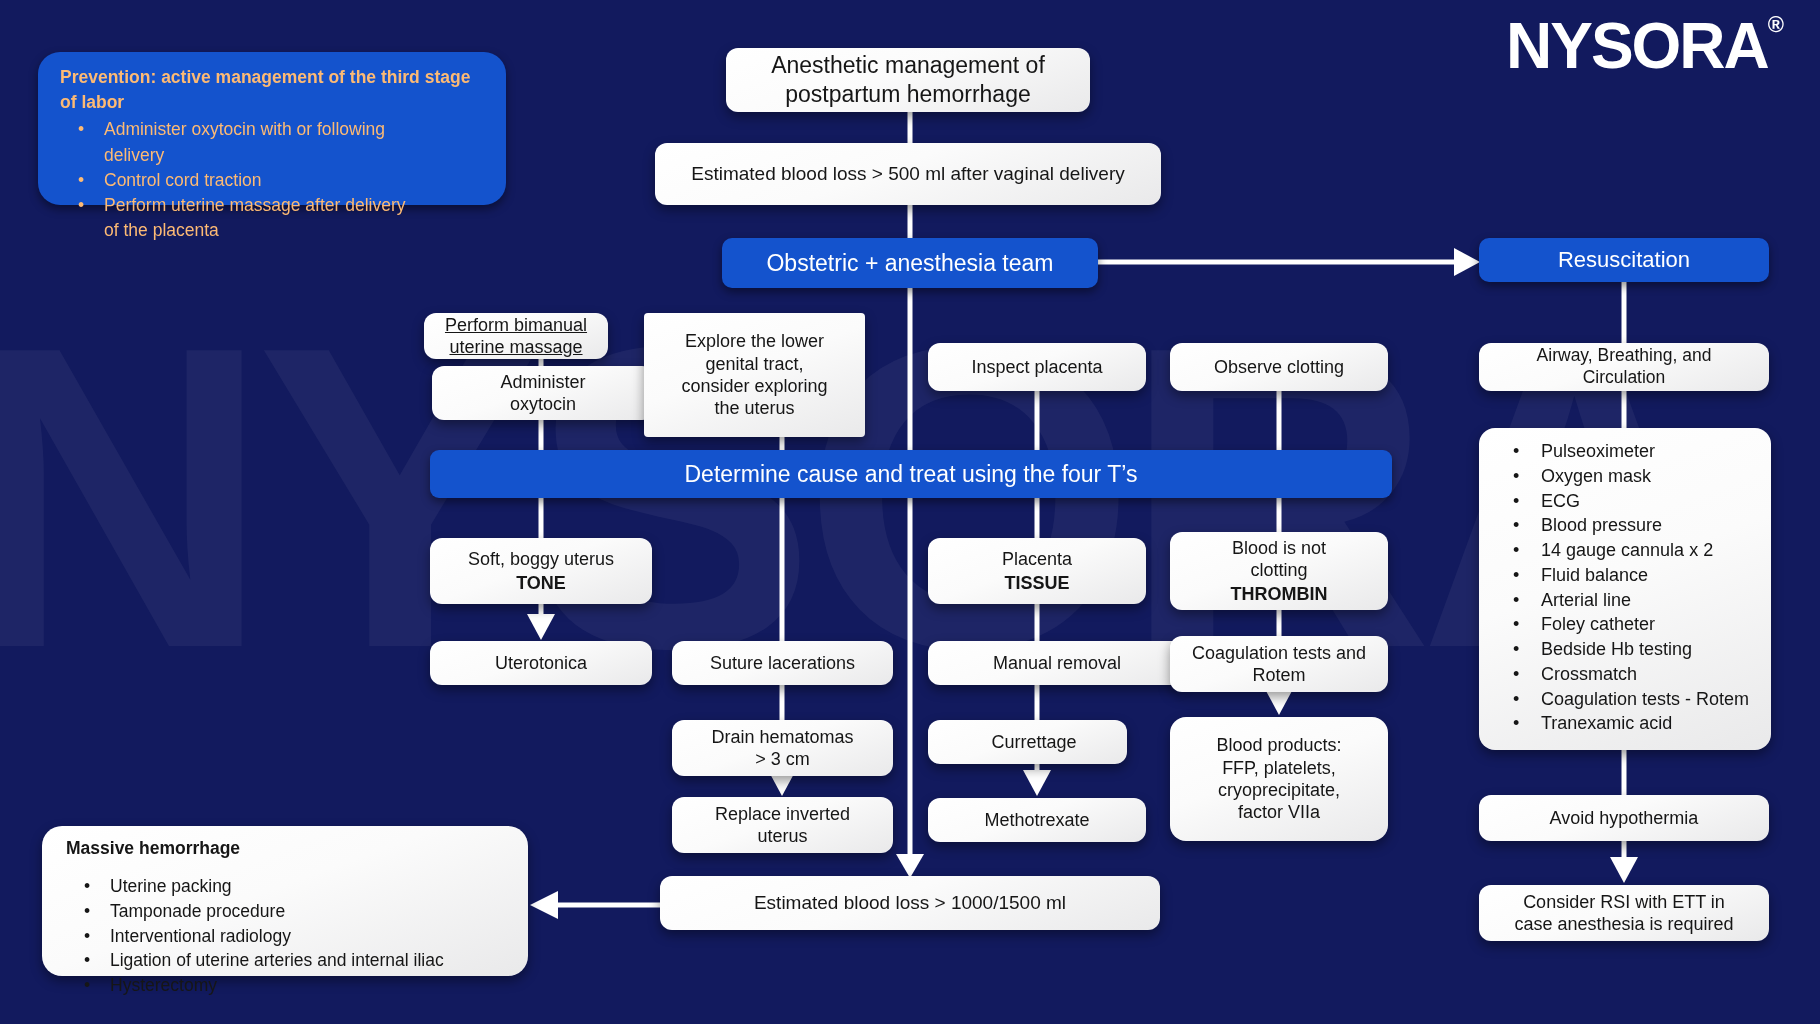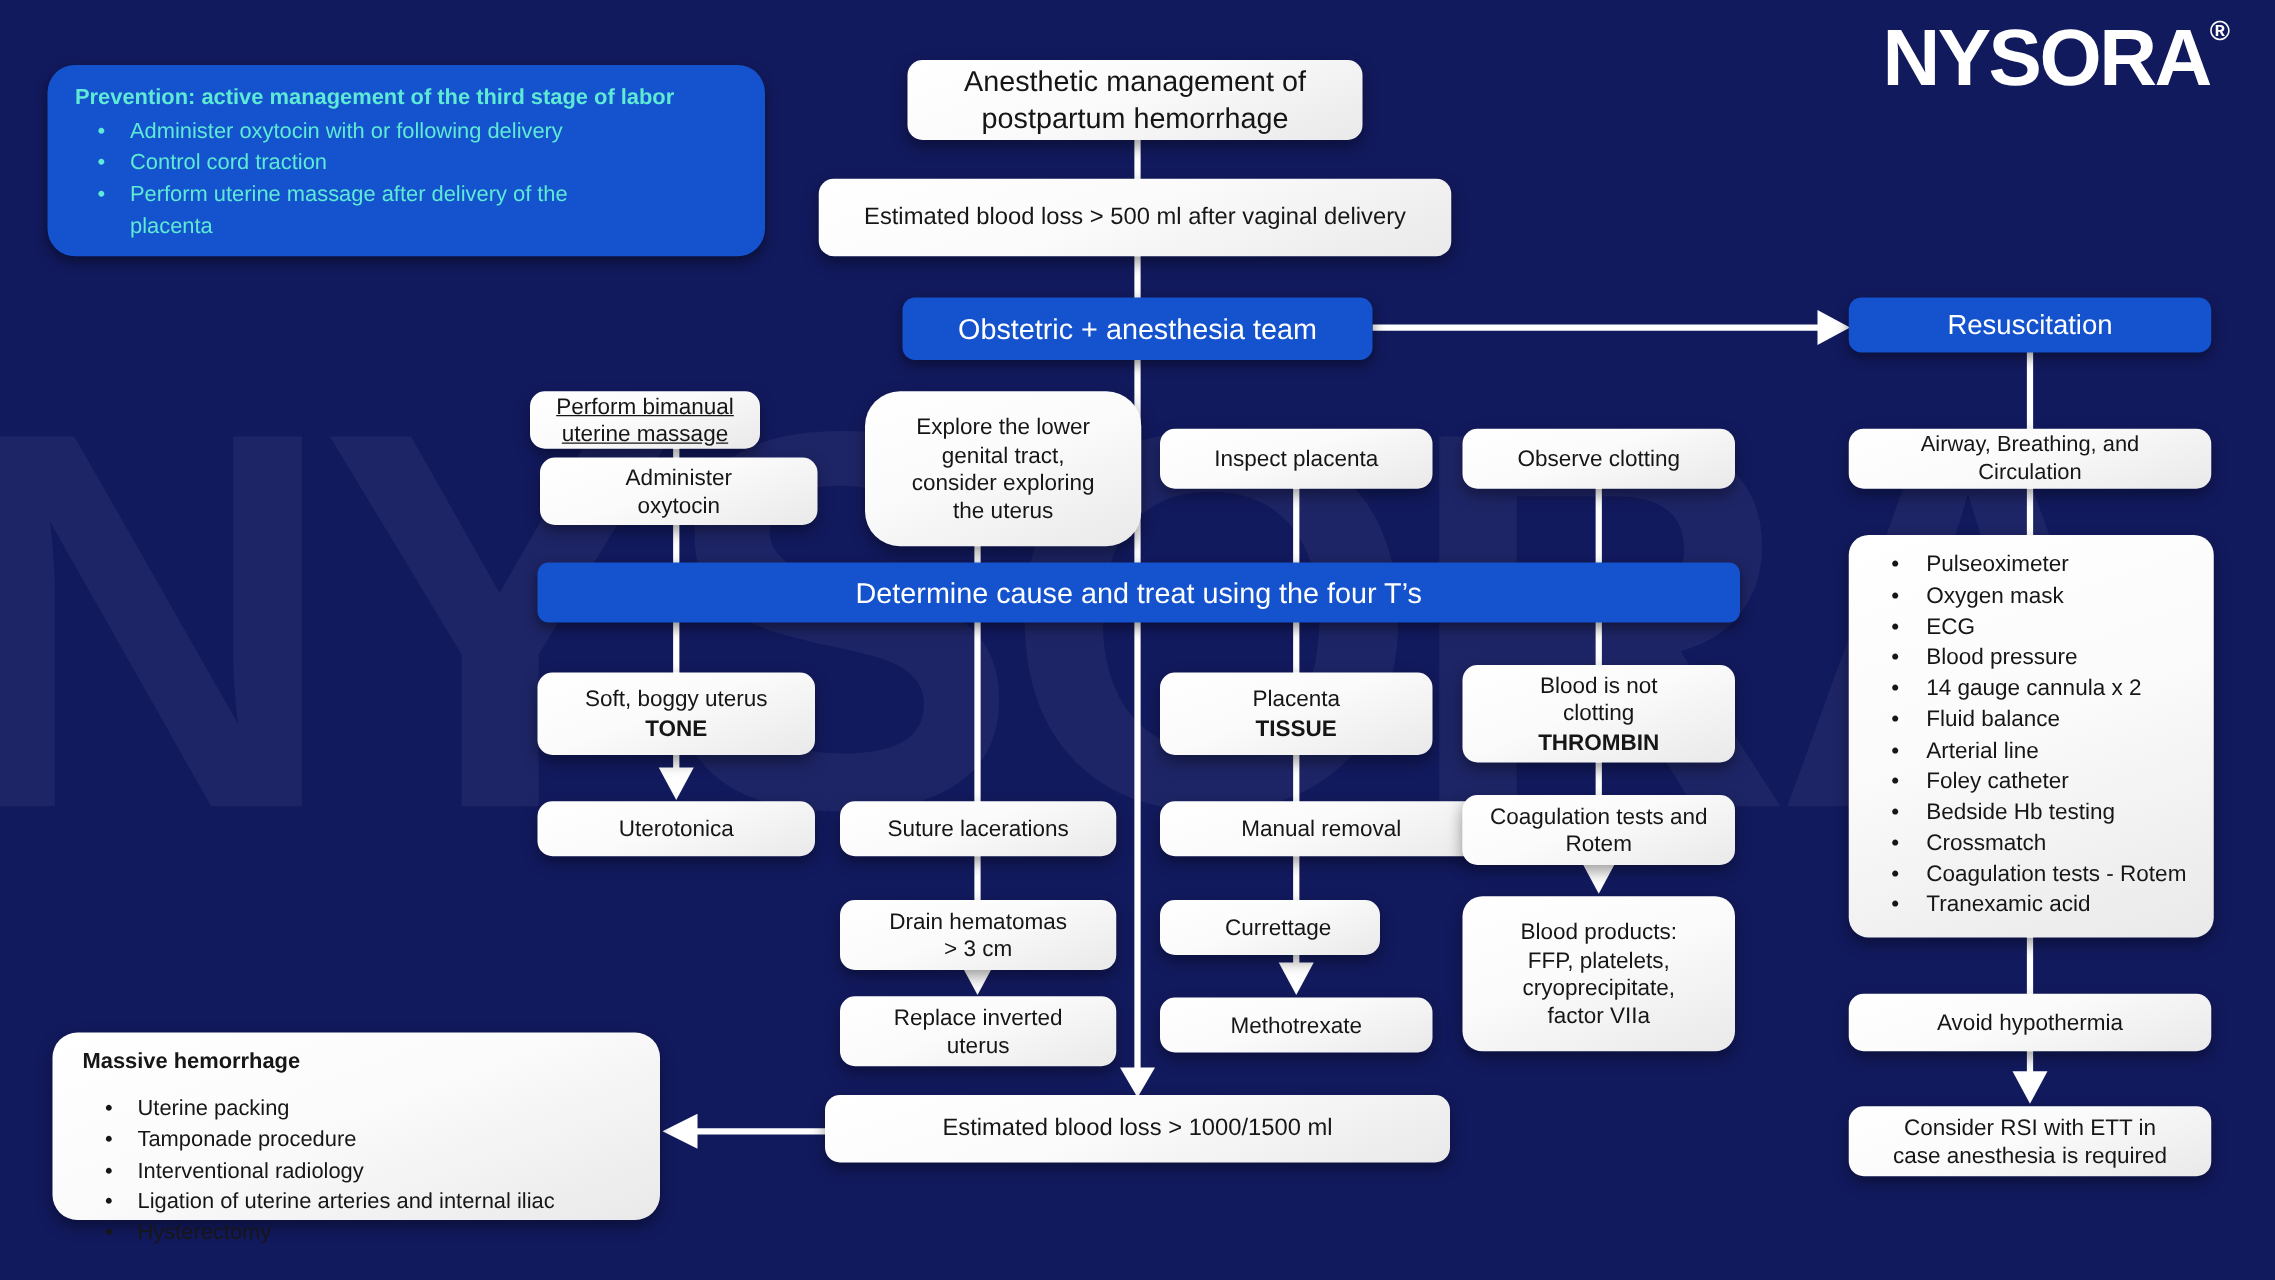--- a/index.html
+++ b/index.html
@@ -32,23 +32,23 @@
     box-shadow:0 4px 10px rgba(0,0,0,0.45);
     font-size:23px;font-weight:500;border-radius:10px;
   }
   .t-label{font-weight:700;margin-top:2px;}
   .panel{align-items:flex-start;text-align:left;}
   .panel-title{font-weight:700;}
   ul.blist{list-style:none;margin:2px 0 0 0;padding:0;}
   ul.blist li{position:relative;padding-left:44px;}
   ul.blist li::before{content:"•";position:absolute;left:18px;}
   #prevention{
-    left:38px;top:52px;width:574px;height:153px;border-radius:22px;
+    left:38px;top:52px;width:468px;height:153px;border-radius:22px;
     padding:13px 22px;justify-content:flex-start;
-    font-size:17.5px;line-height:1.44;color:#5eead4;
+    font-size:17.5px;line-height:1.44;color:#fdba74;
   }
   #prevention ul.blist{padding-right:70px;}
   #massive{
     left:42px;top:826px;width:486px;height:150px;border-radius:20px;
     padding:10px 18px 10px 24px;justify-content:flex-start;
     font-size:17.5px;line-height:1.42;gap:11px;
   }
   #monitors{
     left:1479px;top:428px;width:292px;height:322px;border-radius:16px;
     padding:9px 6px;justify-content:flex-start;
@@ -103,21 +103,21 @@
       </ul>
   </div>
 
   <div class="node" style="left:726px;top:48px;width:364px;height:64px;font-size:23px;padding:0 40px;">Anesthetic management of postpartum hemorrhage</div>
   <div class="node" style="left:655px;top:143px;width:506px;height:62px;font-size:19px;padding:0 20px;">Estimated blood loss &gt; 500 ml after vaginal delivery</div>
   <div class="blue" style="left:722px;top:238px;width:376px;height:50px;">Obstetric + anesthesia team</div>
   <div class="blue" style="left:1479px;top:238px;width:290px;height:44px;font-size:22px;">Resuscitation</div>
 
   <div class="node" style="left:424px;top:313px;width:184px;height:46px;padding:0 16px;text-decoration:underline;">Perform bimanual uterine massage</div>
   <div class="node" style="left:432px;top:366px;width:222px;height:54px;padding:0 55px;">Administer oxytocin</div>
-  <div class="node" style="left:692px;top:313px;width:221px;height:124px;padding:0 34px;border-radius:28px;">Explore the lower genital tract, consider exploring the uterus</div>
+  <div class="node" style="left:644px;top:313px;width:221px;height:124px;padding:0 34px;border-radius:4px;">Explore the lower genital tract, consider exploring the uterus</div>
   <div class="node" style="left:928px;top:343px;width:218px;height:48px;">Inspect placenta</div>
   <div class="node" style="left:1170px;top:343px;width:218px;height:48px;">Observe clotting</div>
   <div class="node" style="left:1479px;top:343px;width:290px;height:48px;padding:0 20px;font-size:17.5px;border-radius:12px;">Airway, Breathing, and Circulation</div>
 
   <div class="blue" style="left:430px;top:450px;width:962px;height:48px;border-radius:9px;">Determine cause and treat using the four T’s</div>
 
   <div class="node" style="left:430px;top:538px;width:222px;height:66px;">
     <div>Soft, boggy uterus</div>
     <div class="t-label">TONE</div>
   </div>
@@ -129,21 +129,21 @@
     <div>Blood is not clotting</div>
     <div class="t-label">THROMBIN</div>
   </div>
 
   <div class="node" style="left:430px;top:641px;width:222px;height:44px;">Uterotonica</div>
   <div class="node" style="left:672px;top:641px;width:221px;height:44px;">Suture lacerations</div>
   <div class="node" style="left:928px;top:641px;width:258px;height:44px;">Manual removal</div>
   <div class="node" style="left:1170px;top:636px;width:218px;height:56px;padding:0 18px;">Coagulation tests and Rotem</div>
 
   <div class="node" style="left:672px;top:720px;width:221px;height:56px;padding:0 34px;">Drain hematomas &gt; 3 cm</div>
-  <div class="node" style="left:928px;top:720px;width:176px;height:44px;padding-left:13px;">Currettage</div>
+  <div class="node" style="left:928px;top:720px;width:199px;height:44px;padding-left:13px;">Currettage</div>
   <div class="node" style="left:1170px;top:717px;width:218px;height:124px;padding:0 32px;border-radius:16px;">Blood products: FFP, platelets, cryoprecipitate, factor VIIa</div>
 
   <div class="node" style="left:672px;top:797px;width:221px;height:56px;padding:0 34px;">Replace inverted uterus</div>
   <div class="node" style="left:928px;top:798px;width:218px;height:44px;">Methotrexate</div>
 
   <div class="node" style="left:660px;top:876px;width:500px;height:54px;font-size:19px;">Estimated blood loss &gt; 1000/1500 ml</div>
 
   <div id="massive" class="node panel">
     <div class="panel-title">Massive hemorrhage</div>
     <ul class="blist">

